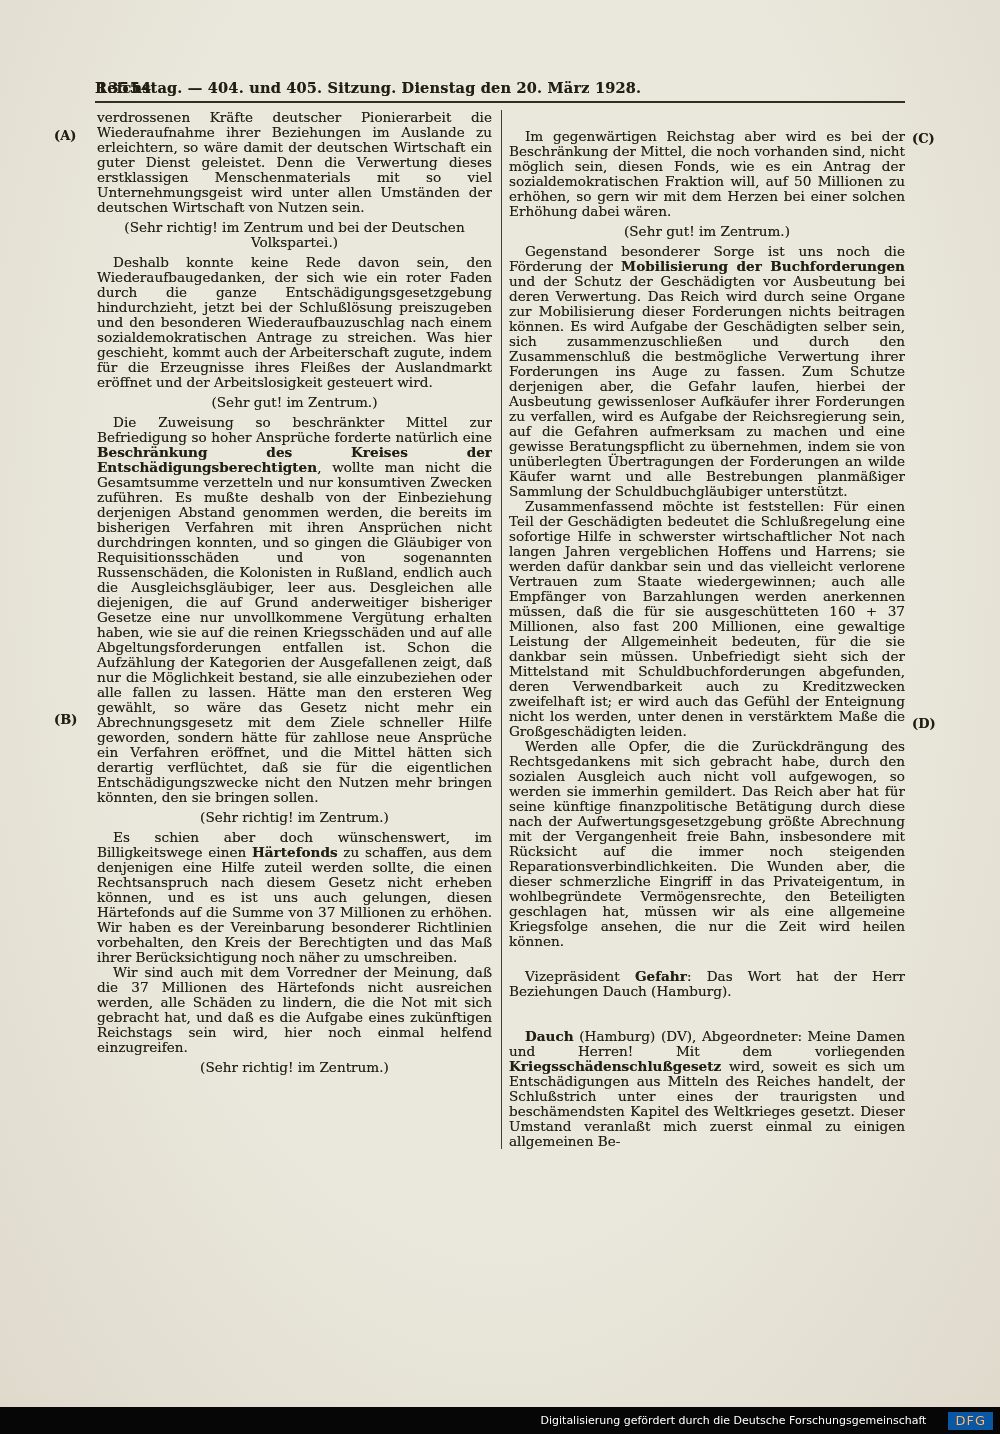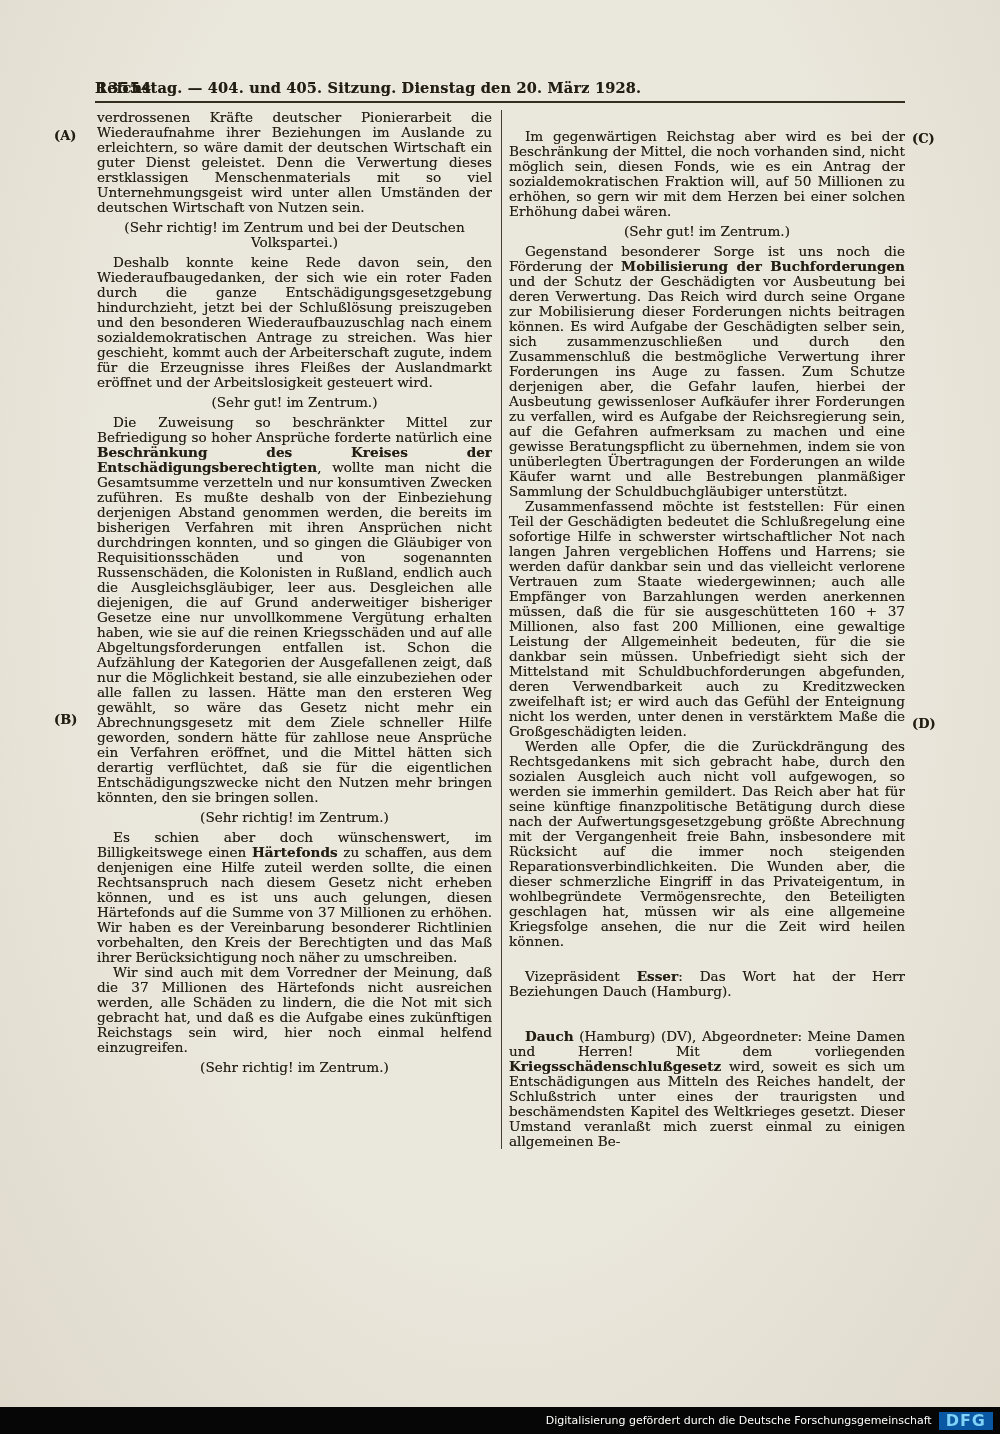--- a/index.html
+++ b/index.html
@@ -25,25 +25,25 @@
   .col p.gap-md{margin-top:20px;}
   .col p.gap-lg{margin-top:30px;}
   .b{font-weight:bold;}
   .margin-mark{position:absolute;font-weight:bold;font-size:13px;}
   .mm-a{left:54px;top:128px;}
   .mm-b{left:54px;top:712px;}
   .mm-c{left:912px;top:131px;}
   .mm-d{left:912px;top:716px;}
   .footer-bar{
     position:absolute;left:0;right:0;bottom:0;height:27px;background:#060606;
-    display:flex;align-items:center;justify-content:flex-end;gap:7px;
+    display:flex;align-items:center;justify-content:flex-end;gap:22px;
     padding-right:7px;font-family:"DejaVu Sans", sans-serif;
   }
   .footer-text{color:#ffffff;font-size:11px;}
-  .dfg-logo{background:#0a57a4;color:#7dd3fc;font-weight:bold;font-size:16px;
+  .dfg-logo{background:#0a57a4;color:#fdba74;font-weight:normal;font-size:13px;
     padding:1px 7px;letter-spacing:1px;line-height:16px;}
 </style>
 </head>
 <body>
 
 <div class="page txtshade">
 
   <div class="header-row">
     <span class="page-num">13554</span>
     <span class="header-title">Reichstag. — 404. und 405. Sitzung. Dienstag den 20. März 1928.</span>
@@ -70,21 +70,21 @@
         </div>
     </div>
     <div class="divider"></div>
     <div class="col-wrap right">
       <div class="col">
           <p class="blk body"><span>Im gegenwärtigen Reichstag aber wird es bei der Beschränkung der Mittel, die noch vorhanden sind, nicht möglich sein, diesen Fonds, wie es ein Antrag der sozialdemokratischen Fraktion will, auf 50 Millionen zu erhöhen, so gern wir mit dem Herzen bei einer solchen Erhöhung dabei wären.</span></p>
           <p class="blk center"><span>(Sehr gut! im Zentrum.)</span></p>
           <p class="blk body"><span>Gegenstand besonderer Sorge ist uns noch die Förderung der </span><span class="b">Mobilisierung der Buchforderungen</span><span> und der Schutz der Geschädigten vor Ausbeutung bei deren Verwertung. Das Reich wird durch seine Organe zur Mobilisierung dieser Forderungen nichts beitragen können. Es wird Aufgabe der Geschädigten selber sein, sich zusammenzuschließen und durch den Zusammenschluß die bestmögliche Verwertung ihrer Forderungen ins Auge zu fassen. Zum Schutze derjenigen aber, die Gefahr laufen, hierbei der Ausbeutung gewissenloser Aufkäufer ihrer Forderungen zu verfallen, wird es Aufgabe der Reichsregierung sein, auf die Gefahren aufmerksam zu machen und eine gewisse Beratungspflicht zu übernehmen, indem sie von unüberlegten Übertragungen der Forderungen an wilde Käufer warnt und alle Bestrebungen planmäßiger Sammlung der Schuldbuchgläubiger unterstützt.</span></p>
           <p class="blk body"><span>Zusammenfassend möchte ist feststellen: Für einen Teil der Geschädigten bedeutet die Schlußregelung eine sofortige Hilfe in schwerster wirtschaftlicher Not nach langen Jahren vergeblichen Hoffens und Harrens; sie werden dafür dankbar sein und das vielleicht verlorene Vertrauen zum Staate wiedergewinnen; auch alle Empfänger von Barzahlungen werden anerkennen müssen, daß die für sie ausgeschütteten 160 + 37 Millionen, also fast 200 Millionen, eine gewaltige Leistung der Allgemeinheit bedeuten, für die sie dankbar sein müssen. Unbefriedigt sieht sich der Mittelstand mit Schuldbuchforderungen abgefunden, deren Verwendbarkeit auch zu Kreditzwecken zweifelhaft ist; er wird auch das Gefühl der Enteignung nicht los werden, unter denen in verstärktem Maße die Großgeschädigten leiden.</span></p>
           <p class="blk body"><span>Werden alle Opfer, die die Zurückdrängung des Rechtsgedankens mit sich gebracht habe, durch den sozialen Ausgleich auch nicht voll aufgewogen, so werden sie immerhin gemildert. Das Reich aber hat für seine künftige finanzpolitische Betätigung durch diese nach der Aufwertungsgesetzgebung größte Abrechnung mit der Vergangenheit freie Bahn, insbesondere mit Rücksicht auf die immer noch steigenden Reparationsverbindlichkeiten. Die Wunden aber, die dieser schmerzliche Eingriff in das Privateigentum, in wohlbegründete Vermögensrechte, den Beteiligten geschlagen hat, müssen wir als eine allgemeine Kriegsfolge ansehen, die nur die Zeit wird heilen können.</span></p>
-          <p class="blk body gap-md"><span>Vizepräsident </span><span class="b">Esser</span><span>: Das Wort hat der Herr Beziehungen Dauch (Hamburg).</span></p>
+          <p class="blk body gap-md"><span>Vizepräsident </span><span class="b">Gefahr</span><span>: Das Wort hat der Herr Beziehungen Dauch (Hamburg).</span></p>
           <p class="blk body gap-lg"><span class="b">Dauch</span><span> (Hamburg) (DV), Abgeordneter: Meine Damen und Herren! Mit dem vorliegenden </span><span class="b">Kriegsschädenschlußgesetz</span><span> wird, soweit es sich um Entschädigungen aus Mitteln des Reiches handelt, der Schlußstrich unter eines der traurigsten und beschämendsten Kapitel des Weltkrieges gesetzt. Dieser Umstand veranlaßt mich zuerst einmal zu einigen allgemeinen Be-</span></p>
         </div>
     </div>
   </div>
 
   <div class="footer-bar">
     <span class="footer-text">Digitalisierung gefördert durch die Deutsche Forschungsgemeinschaft</span>
     <span class="dfg-logo">DFG</span>
   </div>
 

